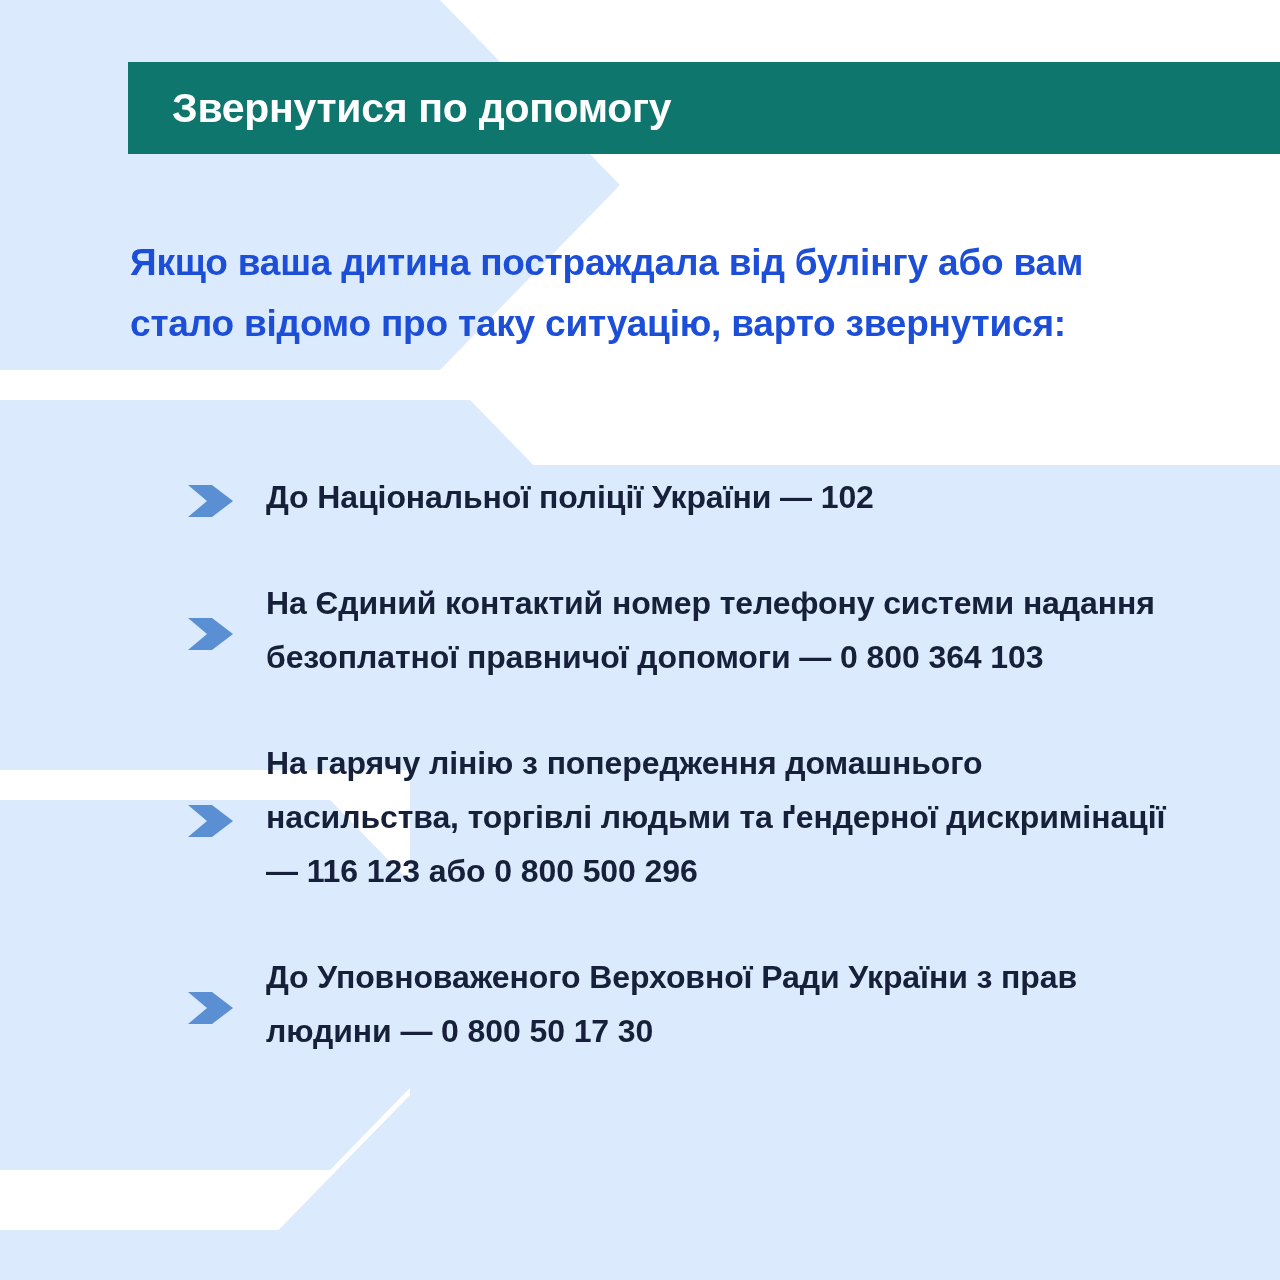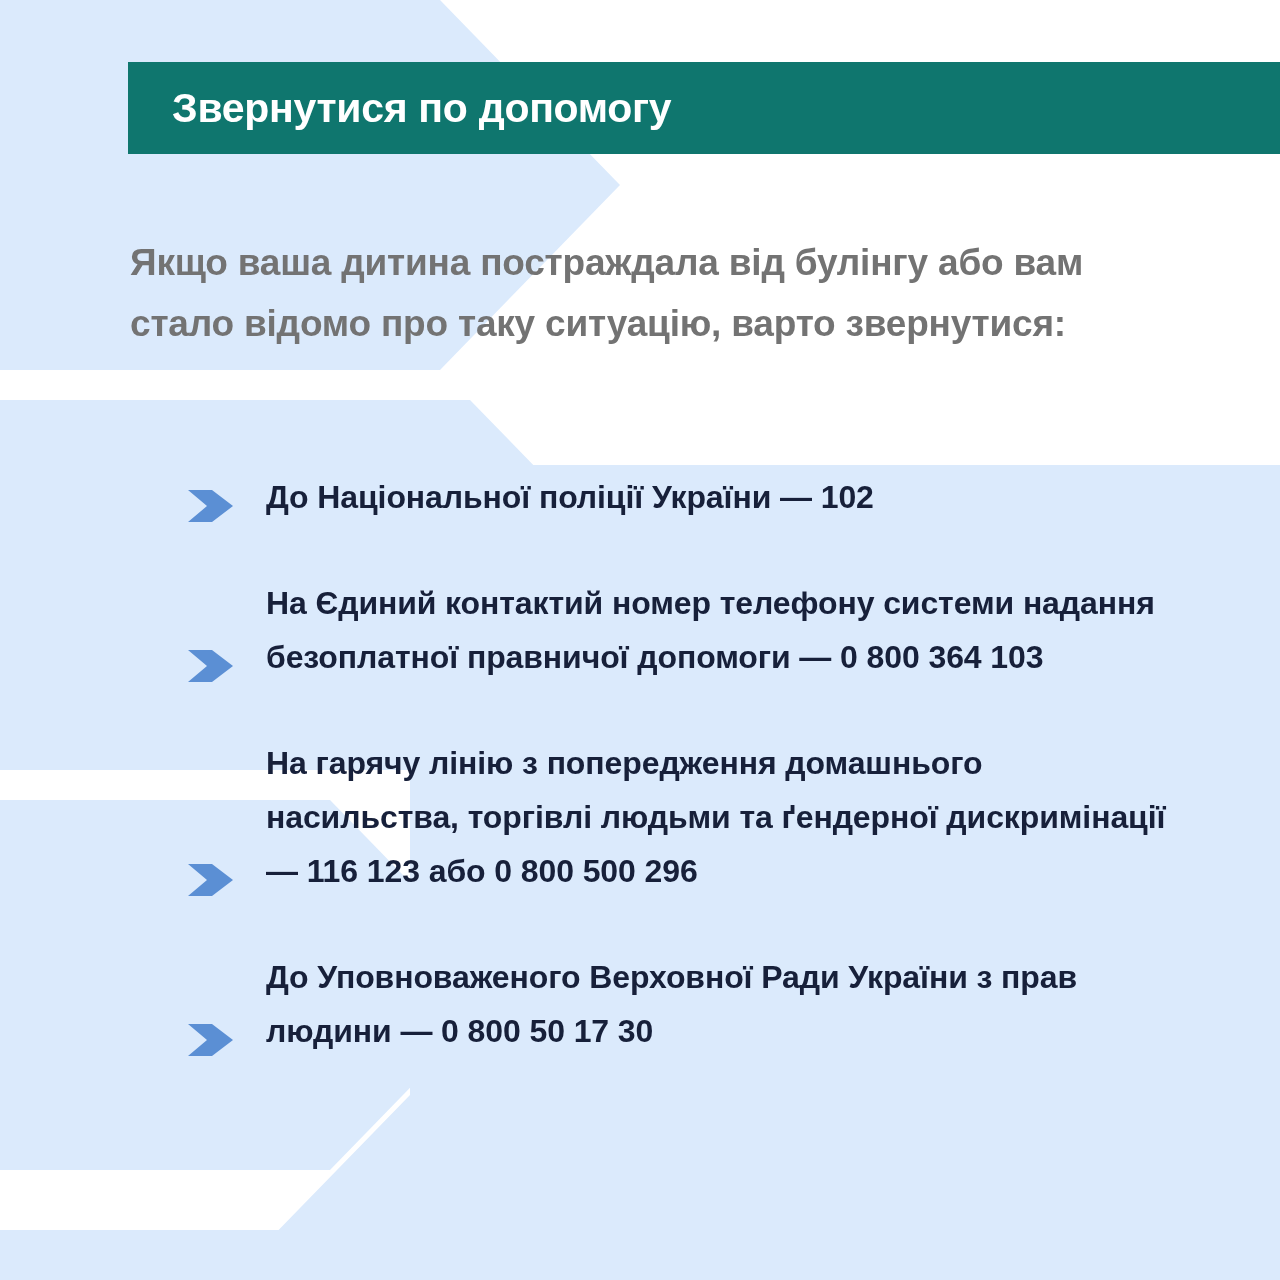--- a/index.html
+++ b/index.html
@@ -50,37 +50,37 @@
     margin-left: 44px;
     white-space: nowrap;
   }
 
   
   #intro {
     position: absolute;
     left: 130px;
     top: 232px;
     width: 1020px;
-    color: #737373;
+    color: #1d4ed8;
     font-size: 37px;
     font-weight: bold;
     line-height: 61px;
     letter-spacing: -0.2px;
   }
 
   
   #bullet-list {
     position: absolute;
     left: 188px;
     top: 470px;
     width: 1000px;
   }
   .bullet-item {
     display: flex;
-    align-items: flex-end;
+    align-items: center;
     margin-bottom: 52px;
   }
   .bullet-item:last-child {
     margin-bottom: 0;
   }
   .bullet-icon {
     flex: 0 0 auto;
     width: 46px;
     height: 36px;
     margin-top: 8px;

